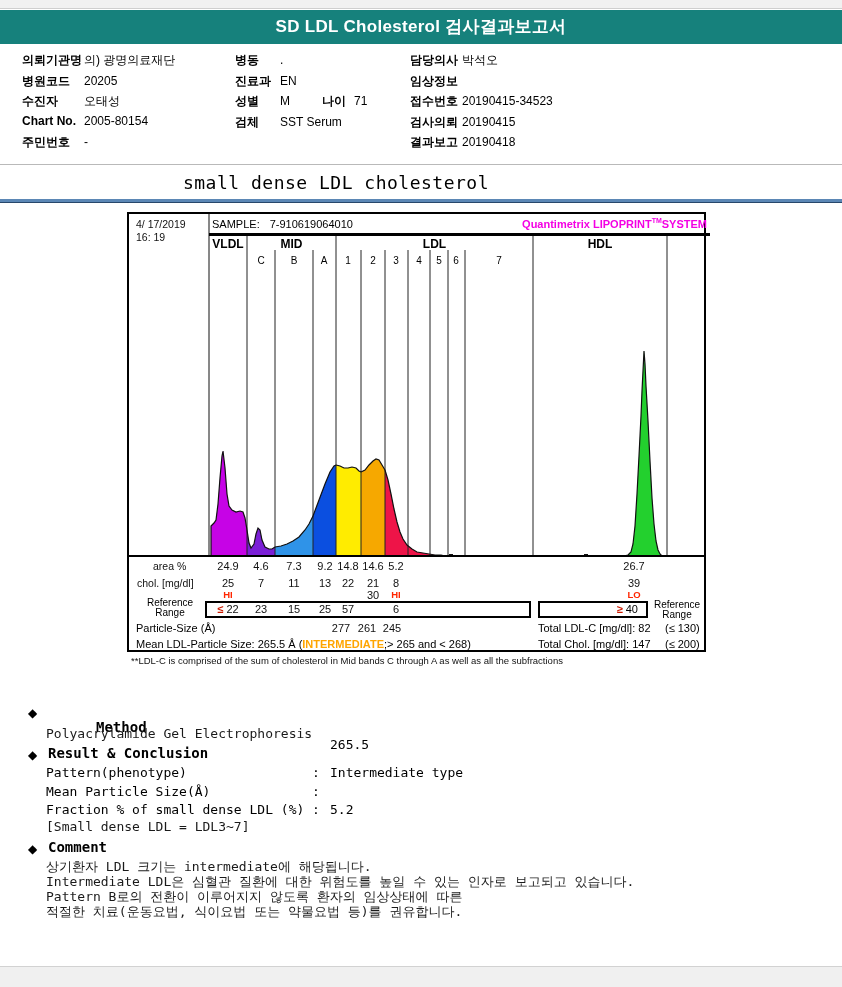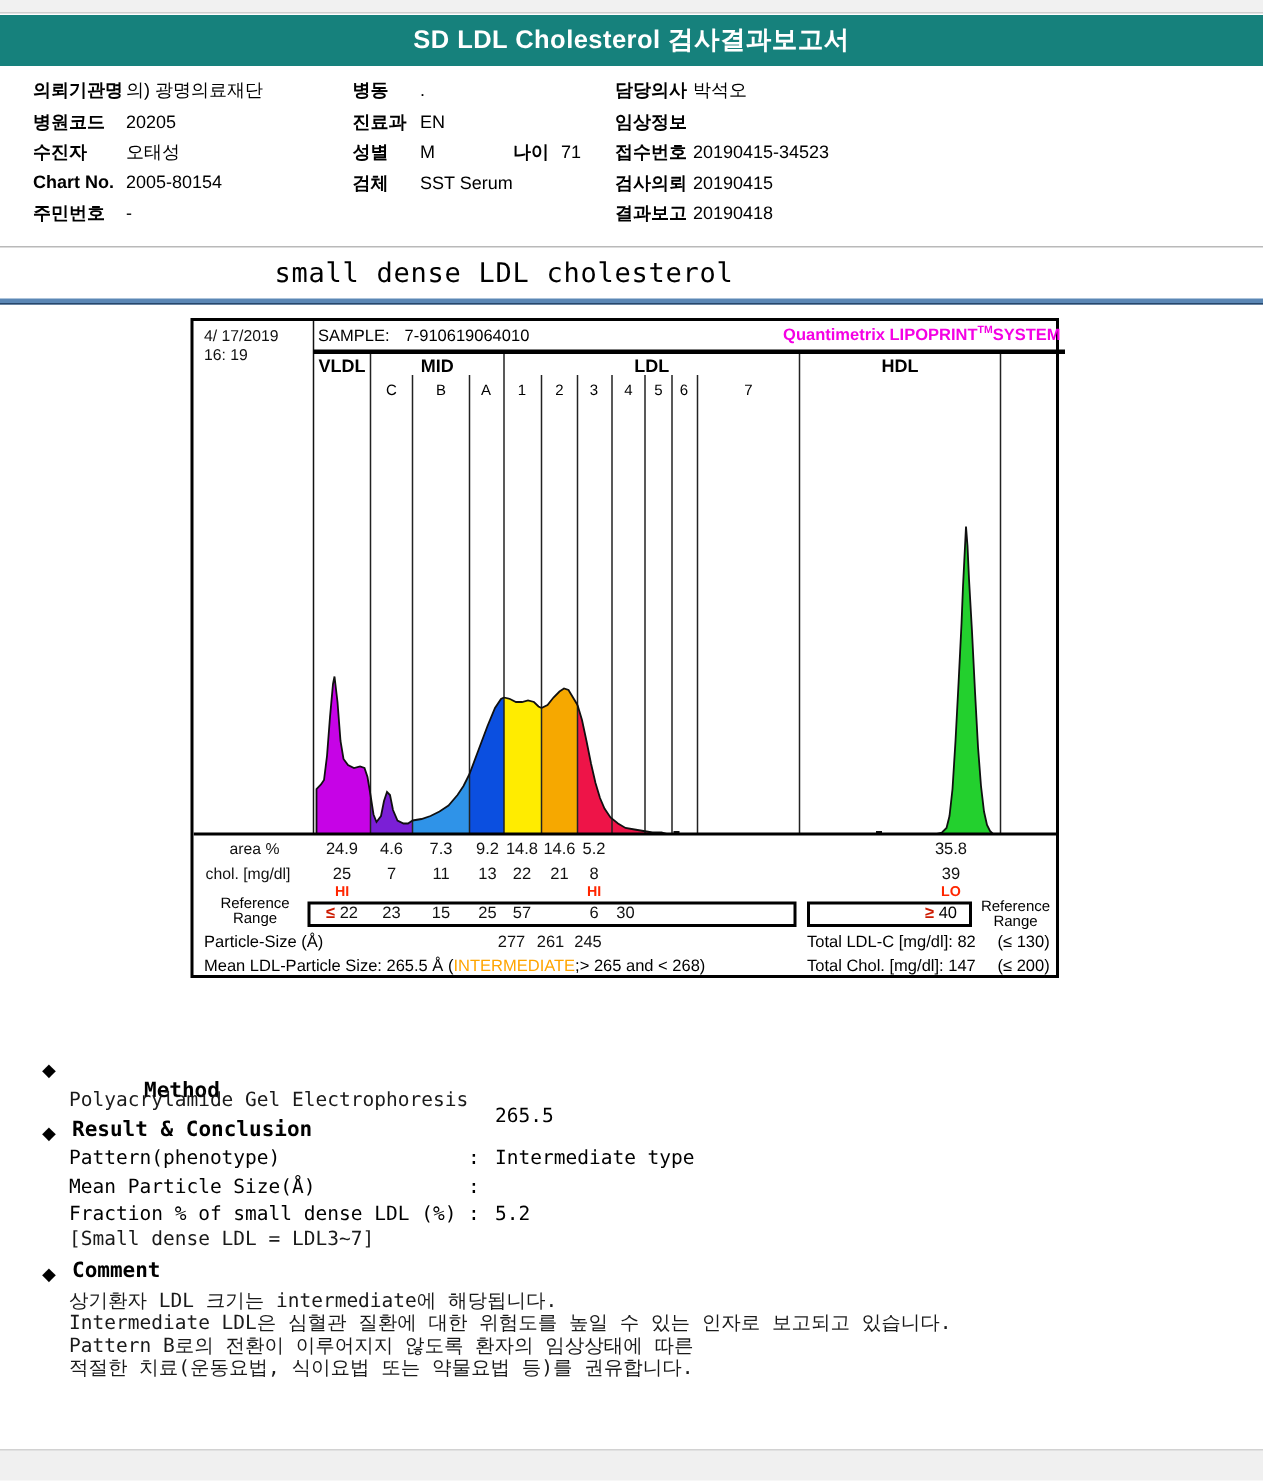--- a/index.html
+++ b/index.html
@@ -10,21 +10,21 @@
   #top-strip{position:absolute;left:0;top:0;width:842px;height:8px;background:#f1f1f1;border-bottom:1px solid #cfcfcf;}
   #title-bar{position:absolute;left:0;top:10px;width:842px;height:34px;background:#16817c;}
   #title-bar span{display:block;text-align:center;line-height:34px;color:#ffffff;font-weight:bold;font-size:17px;letter-spacing:0.3px;}
 
   .pcol{position:absolute;top:52px;}
   .prow{height:20.6px;font-size:12px;white-space:nowrap;}
   .plabel{font-weight:bold;display:inline-block;}
   #pcol1{left:22px;} #pcol1 .plabel{width:62px;}
   #pcol2{left:235px;} #pcol2 .plabel{width:45px;}
   #pcol3{left:410px;} #pcol3 .plabel{width:52px;}
-  .plabel2{font-weight:bold;display:inline-block;margin-left:40px;margin-right:8px;}
+  .plabel2{font-weight:bold;display:inline-block;margin-left:20px;margin-right:8px;}
   .pval2{display:inline-block;}
   #pcol2 .pvalue{display:inline-block;min-width:22px;}
 
   #sep1{position:absolute;left:0;top:164px;width:842px;height:1px;background:#b9b9b9;}
   #report-title{position:absolute;left:0;top:172px;width:672px;text-align:center;font-size:18px;letter-spacing:0.5px;color:#000;}
   #blue-rule{position:absolute;left:0;top:199px;width:842px;height:3px;background:#5b87b5;border-bottom:1px solid #27476b;}
 
   #chart{position:absolute;left:127px;top:212px;width:579px;height:440px;border:2px solid #000;box-sizing:border-box;background:#fff;}
   #chart .lbl{position:absolute;font-size:10.5px;color:#111;white-space:nowrap;}
   #chart .num{position:absolute;font-size:11px;color:#111;transform:translateX(-50%);white-space:nowrap;}
@@ -38,21 +38,21 @@
   #brand{margin-left:auto;color:#f400e4;font-weight:bold;font-size:11px;white-space:nowrap;}
   #brand sup{font-size:7px;}
   #chart-svg{position:absolute;left:0;top:0;}
   .refbox{position:absolute;border:2px solid #000;box-sizing:border-box;background:transparent;}
   #refbox1{left:76px;top:387px;width:326px;height:17px;}
   #refbox2{left:409px;top:387px;width:110px;height:17px;font-size:11px;text-align:right;line-height:12px;padding-right:8px;}
   .redsym{color:#cc1a00;font-weight:bold;}
   #ref-label-left{position:absolute;left:8px;top:384px;width:66px;text-align:center;font-size:10px;line-height:10px;}
   #ref-label-right{position:absolute;left:521px;top:386px;width:54px;text-align:center;font-size:10px;line-height:10px;}
   .rrow{position:absolute;font-size:11px;white-space:nowrap;}
-  #mean-class{color:#ffa500;font-weight:normal;}
+  #mean-class{color:#ffa500;font-weight:bold;}
   #footnotes{position:absolute;left:131px;top:656px;font-size:9.5px;line-height:10.5px;color:#111;width:580px;}
 
   .sec-bullet{position:absolute;left:28px;font-size:12px;color:#000;}
   .sec-title{position:absolute;left:48px;font-size:14px;font-weight:bold;font-family:"DejaVu Sans Mono",monospace;}
   .sec-text{position:absolute;left:46px;font-size:13px;font-family:"DejaVu Sans Mono",monospace;color:#1a1a1a;white-space:nowrap;}
   .res-label{position:absolute;left:46px;font-size:13px;font-family:"DejaVu Sans Mono",monospace;}
   .res-colon{position:absolute;left:312px;font-size:13px;font-family:"DejaVu Sans Mono",monospace;}
   .res-value{position:absolute;left:330px;font-size:13px;font-family:"DejaVu Sans Mono",monospace;}
 
   #footer-strip{position:absolute;left:0;top:966px;width:842px;height:21px;background:#f0f0f0;border-top:1px solid #d2d2d2;}
@@ -169,28 +169,28 @@
       <span class="num" style="left: 165px; top: 389px;">15</span>
       <span class="num" style="left: 196px; top: 346px;">9.2</span>
       <span class="num" style="left: 196px; top: 363px;">13</span>
       <span class="num" style="left: 196px; top: 389px;">25</span>
       <span class="num" style="left: 219px; top: 346px;">14.8</span>
       <span class="num" style="left: 219px; top: 363px;">22</span>
       <span class="num" style="left: 219px; top: 389px;">57</span>
       <span class="num" style="left: 212px; top: 408px;">277</span>
       <span class="num" style="left: 244px; top: 346px;">14.6</span>
       <span class="num" style="left: 244px; top: 363px;">21</span>
-      <span class="num" style="left: 244px; top: 389px; margin-left: 44px;">30</span>
+      <span class="num" style="left: 244px; top: 375px;">30</span>
       <span class="num" style="left: 238px; top: 408px;">261</span>
       <span class="num" style="left: 267px; top: 346px;">5.2</span>
       <span class="num" style="left: 267px; top: 363px;">8</span>
       <span class="flag" style="left: 267px; top: 375px;">HI</span>
       <span class="num" style="left: 267px; top: 389px;">6</span>
       <span class="num" style="left: 263px; top: 408px;">245</span>
-      <span class="num" style="left: 505px; top: 346px;">35.8</span>
+      <span class="num" style="left: 505px; top: 346px;">26.7</span>
       <span class="num" style="left: 505px; top: 363px;">39</span>
       <span class="flag" style="left: 505px; top: 375px;">LO</span>
     </div>
 
   <span class="lbl" style="left:24px;top:346px;">area %</span>
   <span class="lbl" style="left:8px;top:363px;">chol. [mg/dl]</span>
 
   <div id="ref-label-left">
     <div>Reference</div>
     <div>Range</div>
@@ -205,20 +205,21 @@
   <span class="rrow" style="left:7px;top:408px;">Particle-Size (Å)</span>
   <span class="rrow" style="left:409px;top:408px;"><span>Total LDL-C [mg/dl]:</span> <span>82</span></span>
   <span class="rrow" style="left:536px;top:408px;">(≤ 130)</span>
 
   <span class="rrow" style="left:7px;top:424px;"><span>Mean LDL-Particle Size:   265.5 Å (</span><span id="mean-class">INTERMEDIATE</span><span>;&gt; 265 and &lt; 268)</span></span>
   <span class="rrow" style="left:409px;top:424px;"><span>Total Chol. [mg/dl]:</span> <span>147</span></span>
   <span class="rrow" style="left:536px;top:424px;">(≤ 200)</span>
 </div>
 
 <div id="footnotes">
+  <div>**LDL-C is comprised of the sum of cholesterol in Mid bands C through A as well as all the subfractions</div>
 </div>
 
 <span class="sec-bullet" style="top:706px;">◆</span>
 <span class="sec-title" style="top:719px;padding-left:48px;">Method</span>
 <span class="sec-text" style="top:726px;">Polyacrylamide Gel Electrophoresis</span>
 
 <span class="sec-bullet" style="top:748px;">◆</span>
 <span class="sec-title" style="top:745px;">Result &amp; Conclusion</span>
 <div id="result-rows">
     <span class="res-label" style="top: 765px;">Pattern(phenotype)</span>

